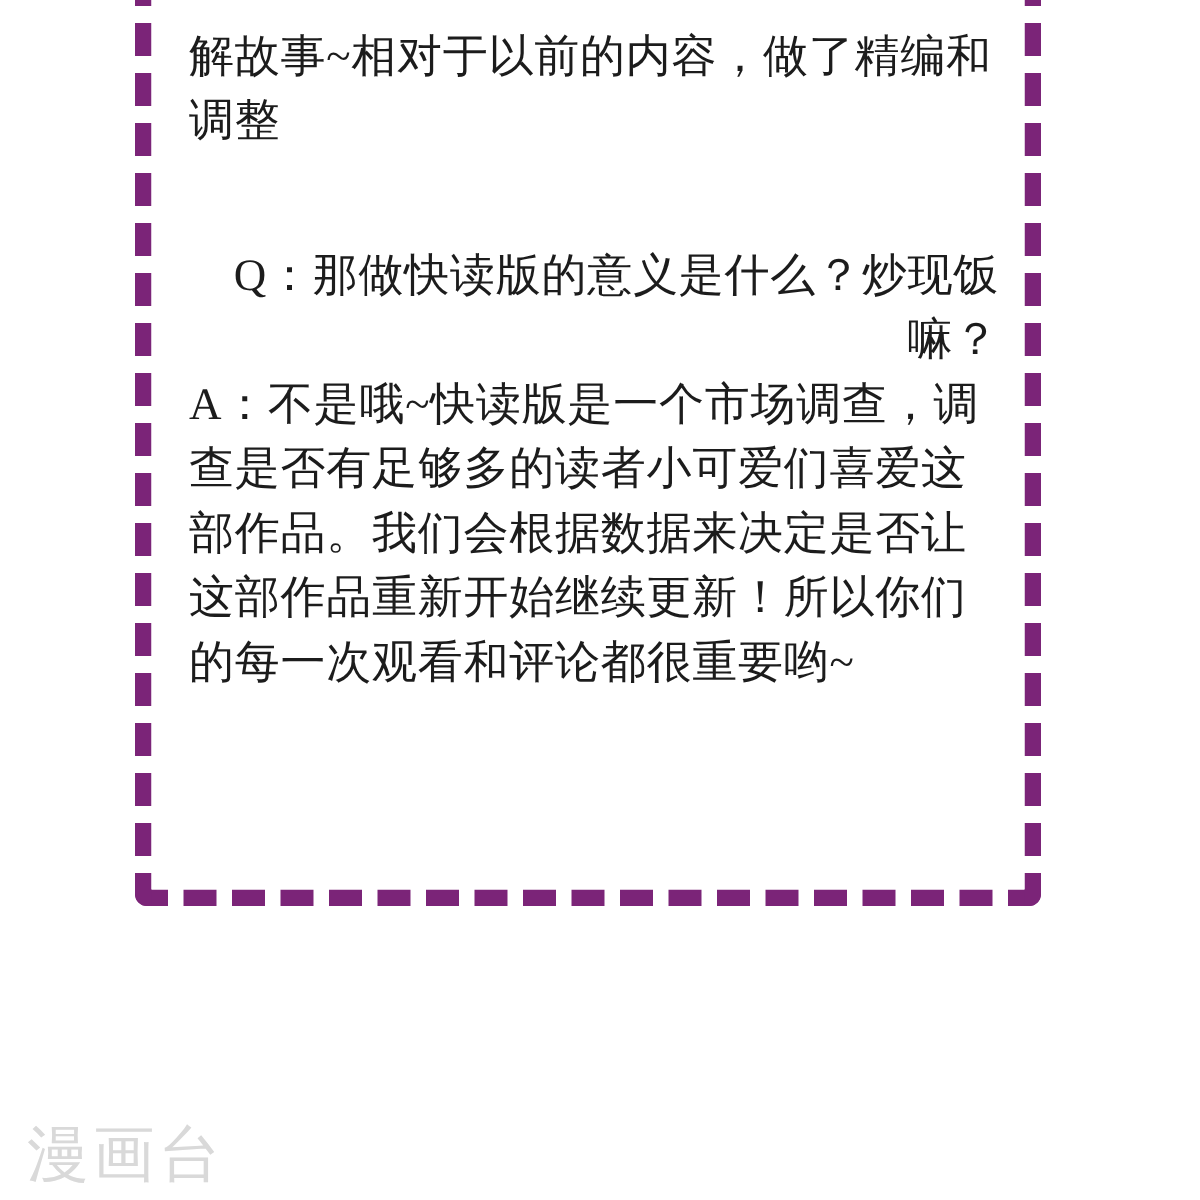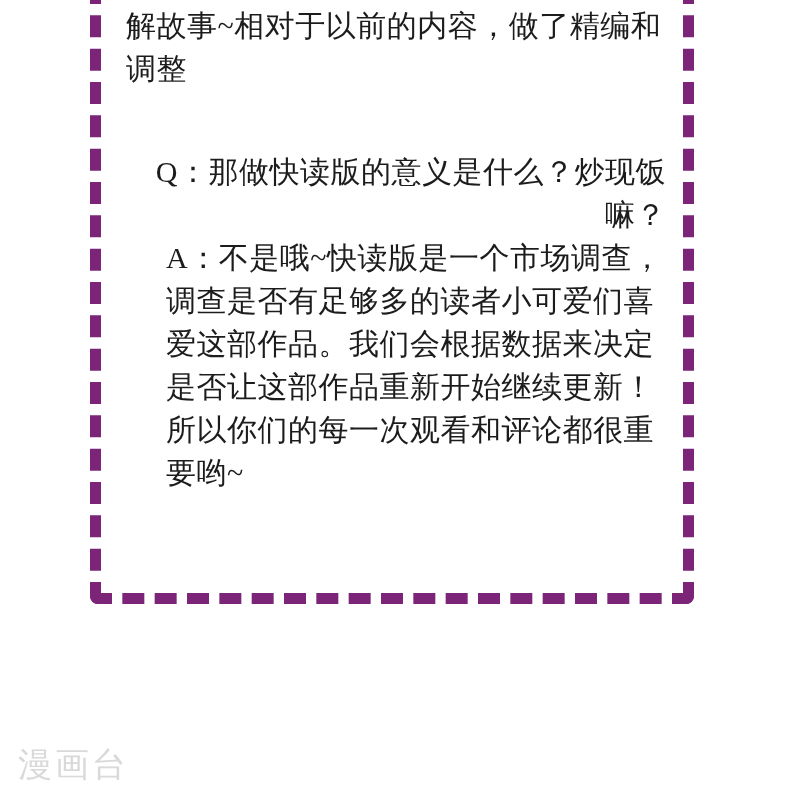--- a/index.html
+++ b/index.html
@@ -32,21 +32,21 @@
     height: 622px;
     box-sizing: border-box;
     border: 11px dashed #7b2478;
     border-radius: 8px;
     background: transparent;
   }
 
   .content {
     position: absolute;
     left: 126px;
-    top: 4px;
+    top: 16px;
     width: 540px;
   }
 
   .para {
     color: #1c1c1c;
     font-size: 30px;
     line-height: 43px;
     letter-spacing: 0.5px;
     font-family: "Liberation Serif", serif;
     margin: 0;
@@ -57,28 +57,27 @@
     margin-bottom: 60px;
   }
 
   .para.q {
     margin-bottom: 0;
     text-align: right;
   }
 
   .para.a {
     margin-top: 0;
-    margin-left: 40px;
   }
 
   .watermark {
     position: absolute;
     left: 18px;
     top: 742px;
-    font-size: 34px;
+    font-size: 41px;
     color: #d9d9d9;
     font-family: Liberation Mono, monospace;
     letter-spacing: 3px;
     user-select: none;
   }
 </style>
 </head>
 <body>
 
 <div class="page">

